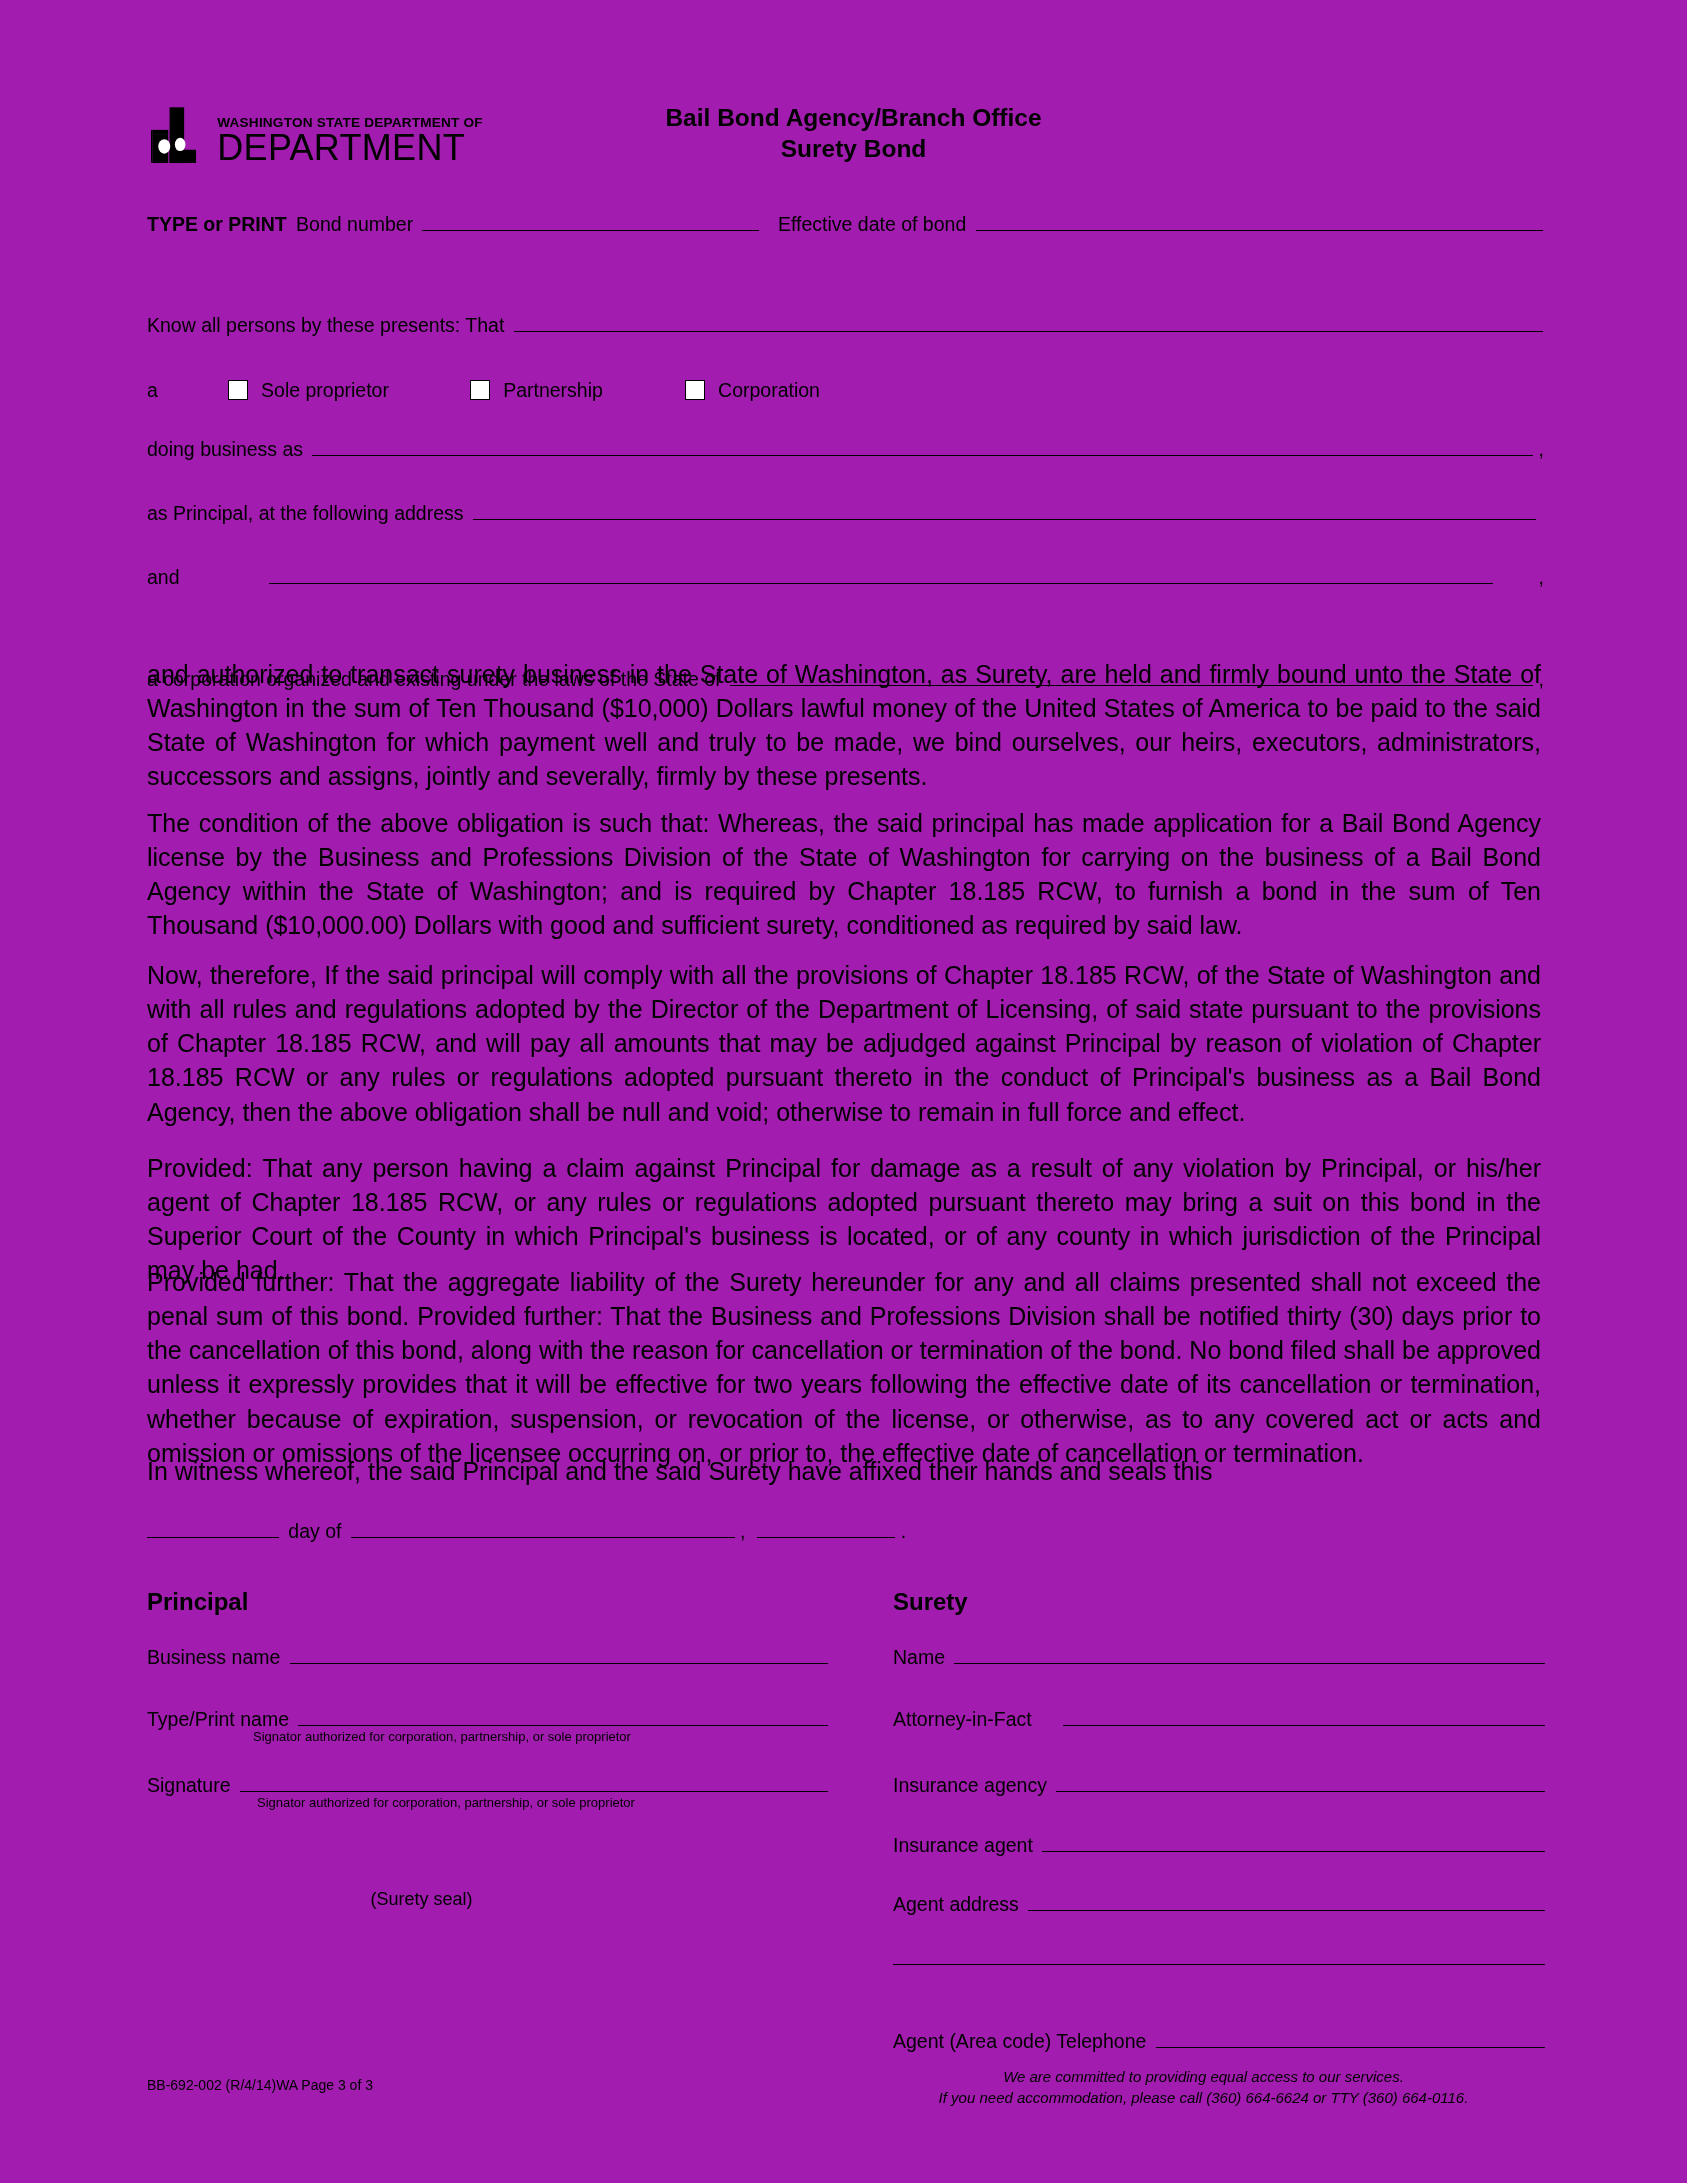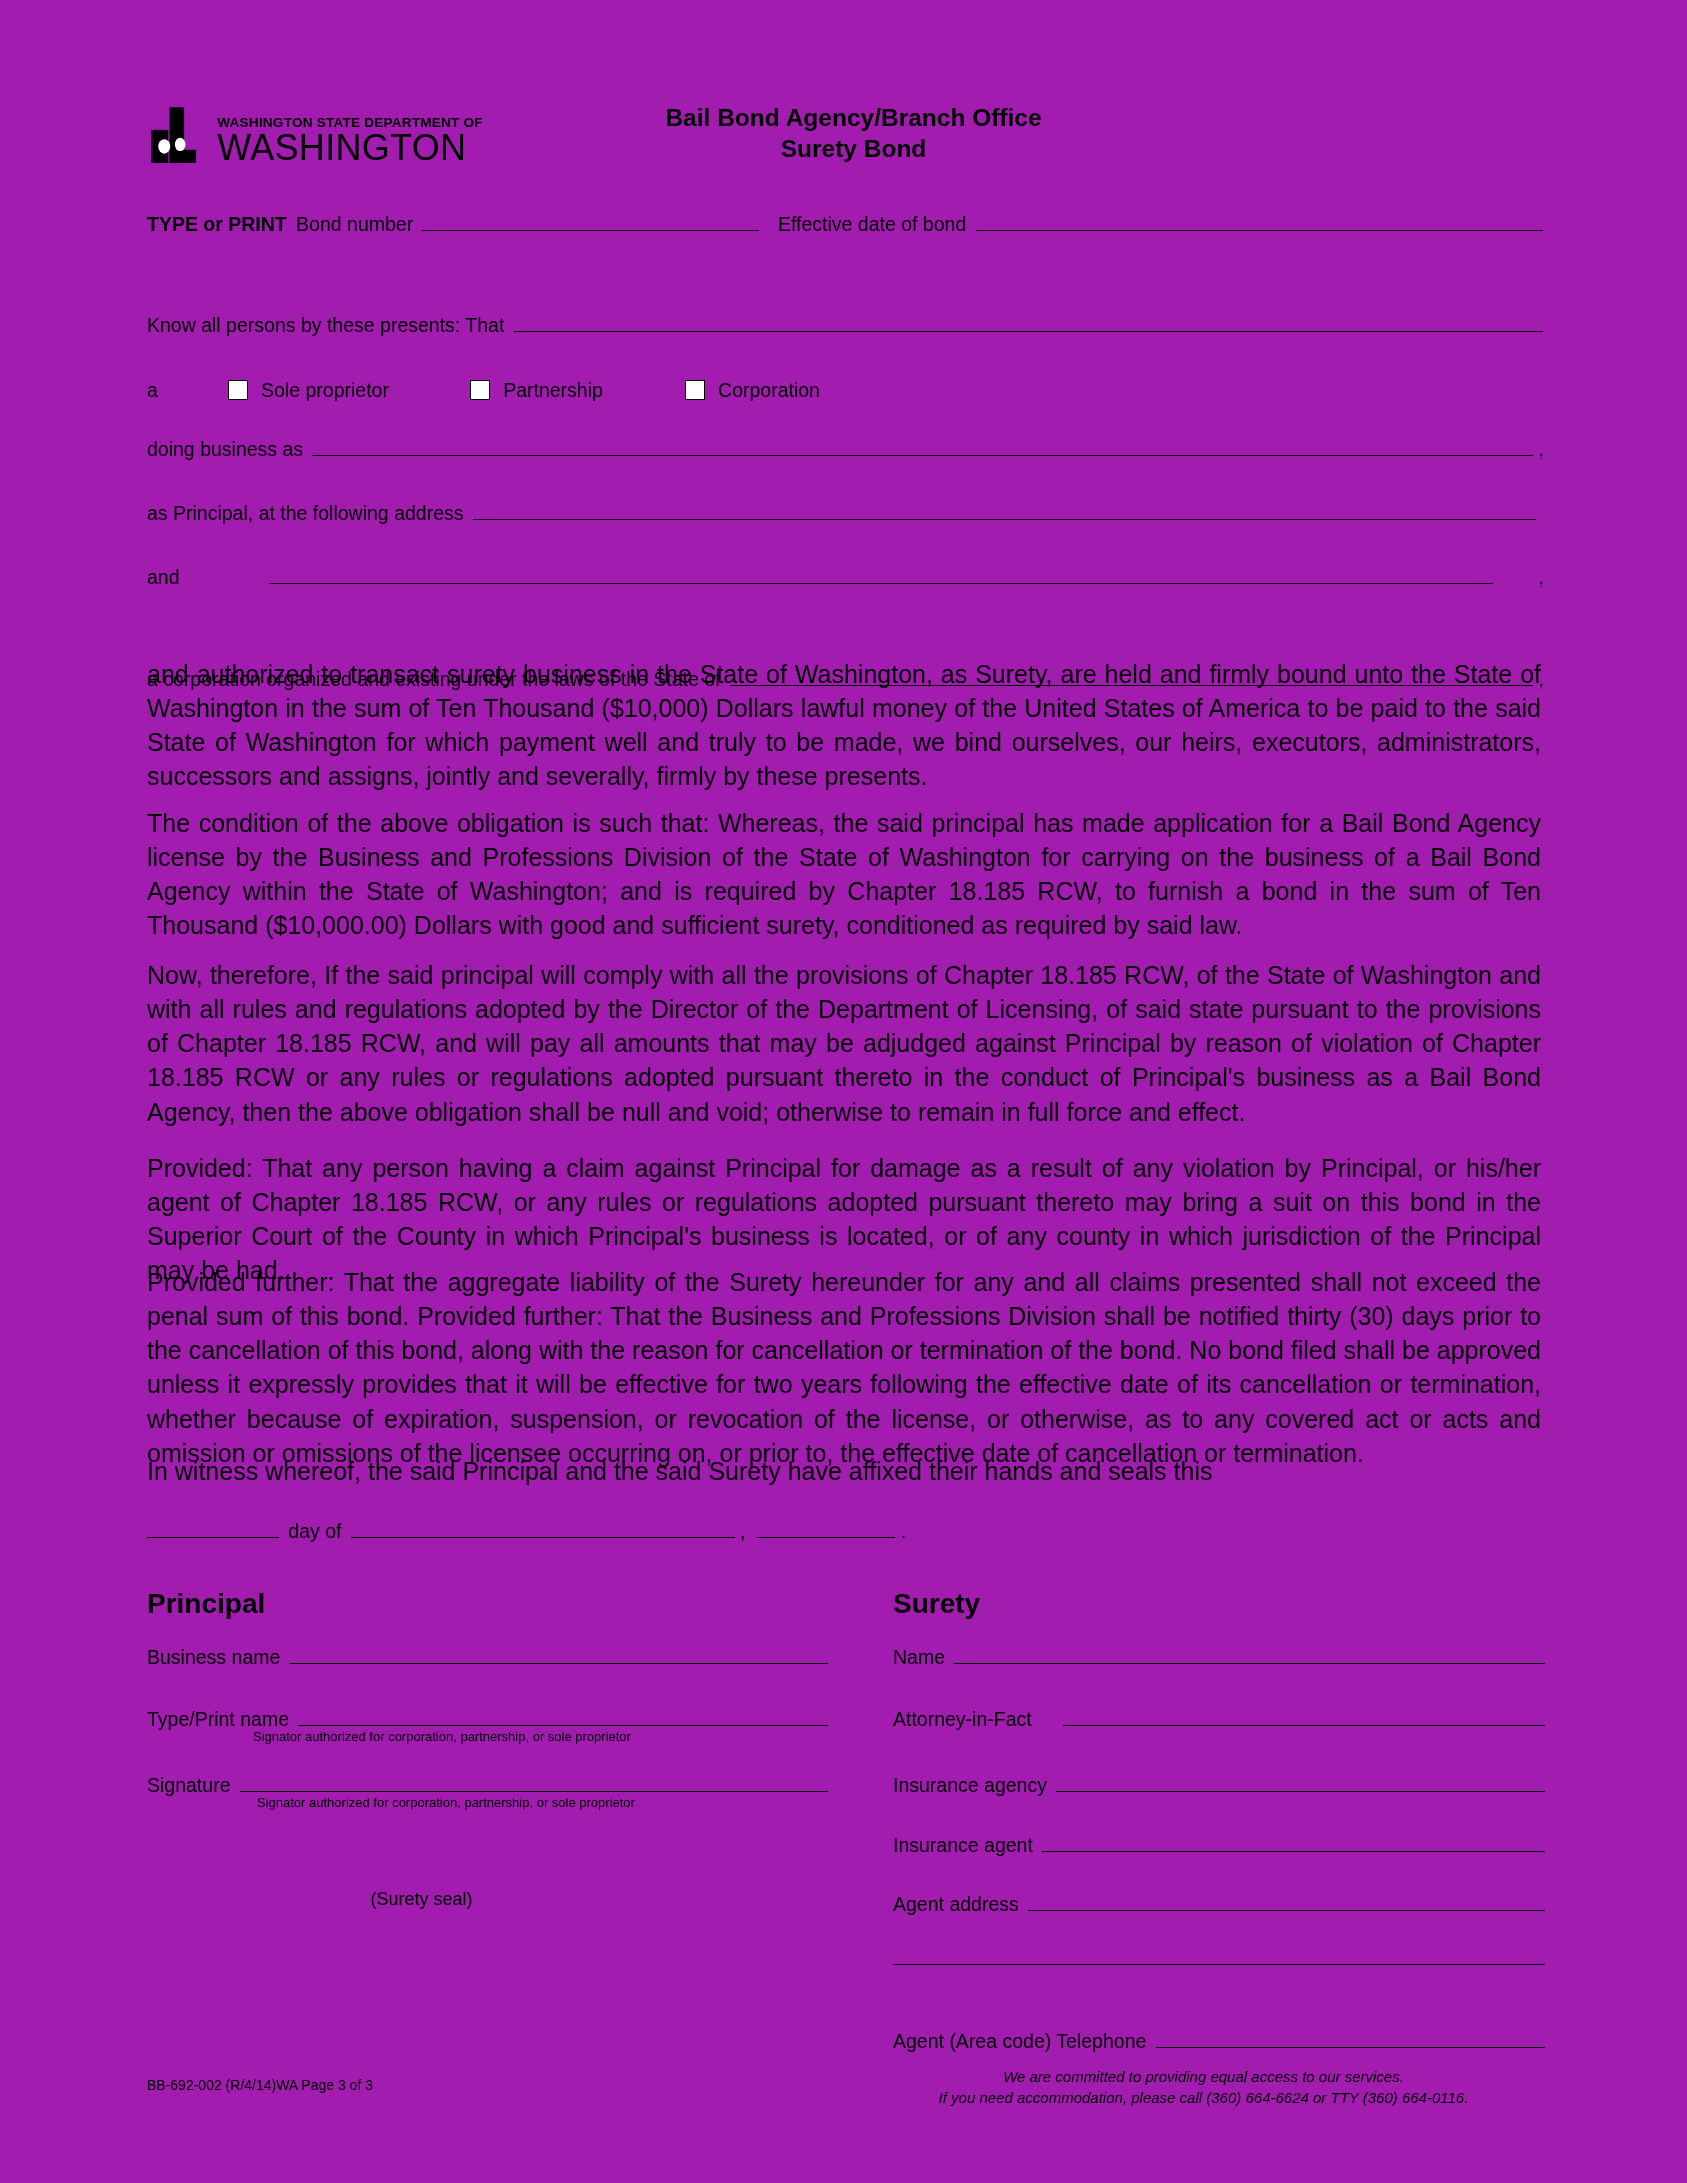--- a/index.html
+++ b/index.html
@@ -96,21 +96,21 @@
     position: absolute;
     font-size: 25px;
     line-height: 1.365;
     text-align: justify;
     text-justify: inter-word;
     left: 147px;
     width: 1394px;
   }
   
   .sig-col { position: absolute; font-size: 19.5px; }
-  .sig-head { font-weight: 700; font-size: 28px; }
+  .sig-head { font-weight: 700; font-size: 24px; }
   .sig-row {
     position: absolute;
     display: flex;
     align-items: baseline;
     font-size: 19.5px;
     white-space: nowrap;
   }
   .caption {
     position: absolute;
     font-size: 13px;
@@ -152,21 +152,21 @@
           <rect x="2" y="36" width="24" height="50" fill="#000"></rect>
           <path d="M2 36 a26 26 0 0 0 0 50 z" fill="#000"></path>
           <rect x="28" y="2" width="22" height="84" fill="#000"></rect>
           <rect x="28" y="66" width="40" height="20" fill="#000"></rect>
           <ellipse cx="20" cy="61" rx="9" ry="11" fill="#fff"></ellipse>
           <ellipse cx="44" cy="58" rx="8" ry="10" fill="#fff"></ellipse>
         </svg>
       </div>
       <div class="logo-text">
         <div class="logo-top">WASHINGTON STATE DEPARTMENT OF</div>
-        <div class="logo-big">WASHINGTON</div>
+        <div class="logo-big">DEPARTMENT</div>
       </div>
     </div>
     <div class="doc-title">
       <div>Bail Bond Agency/Branch Office</div>
       <div>Surety Bond</div>
     </div>
   </div>
 
   <div class="row" style="left:147px; top:215px; width:1396px;">
     <span class="lbl bold">TYPE or PRINT</span>

